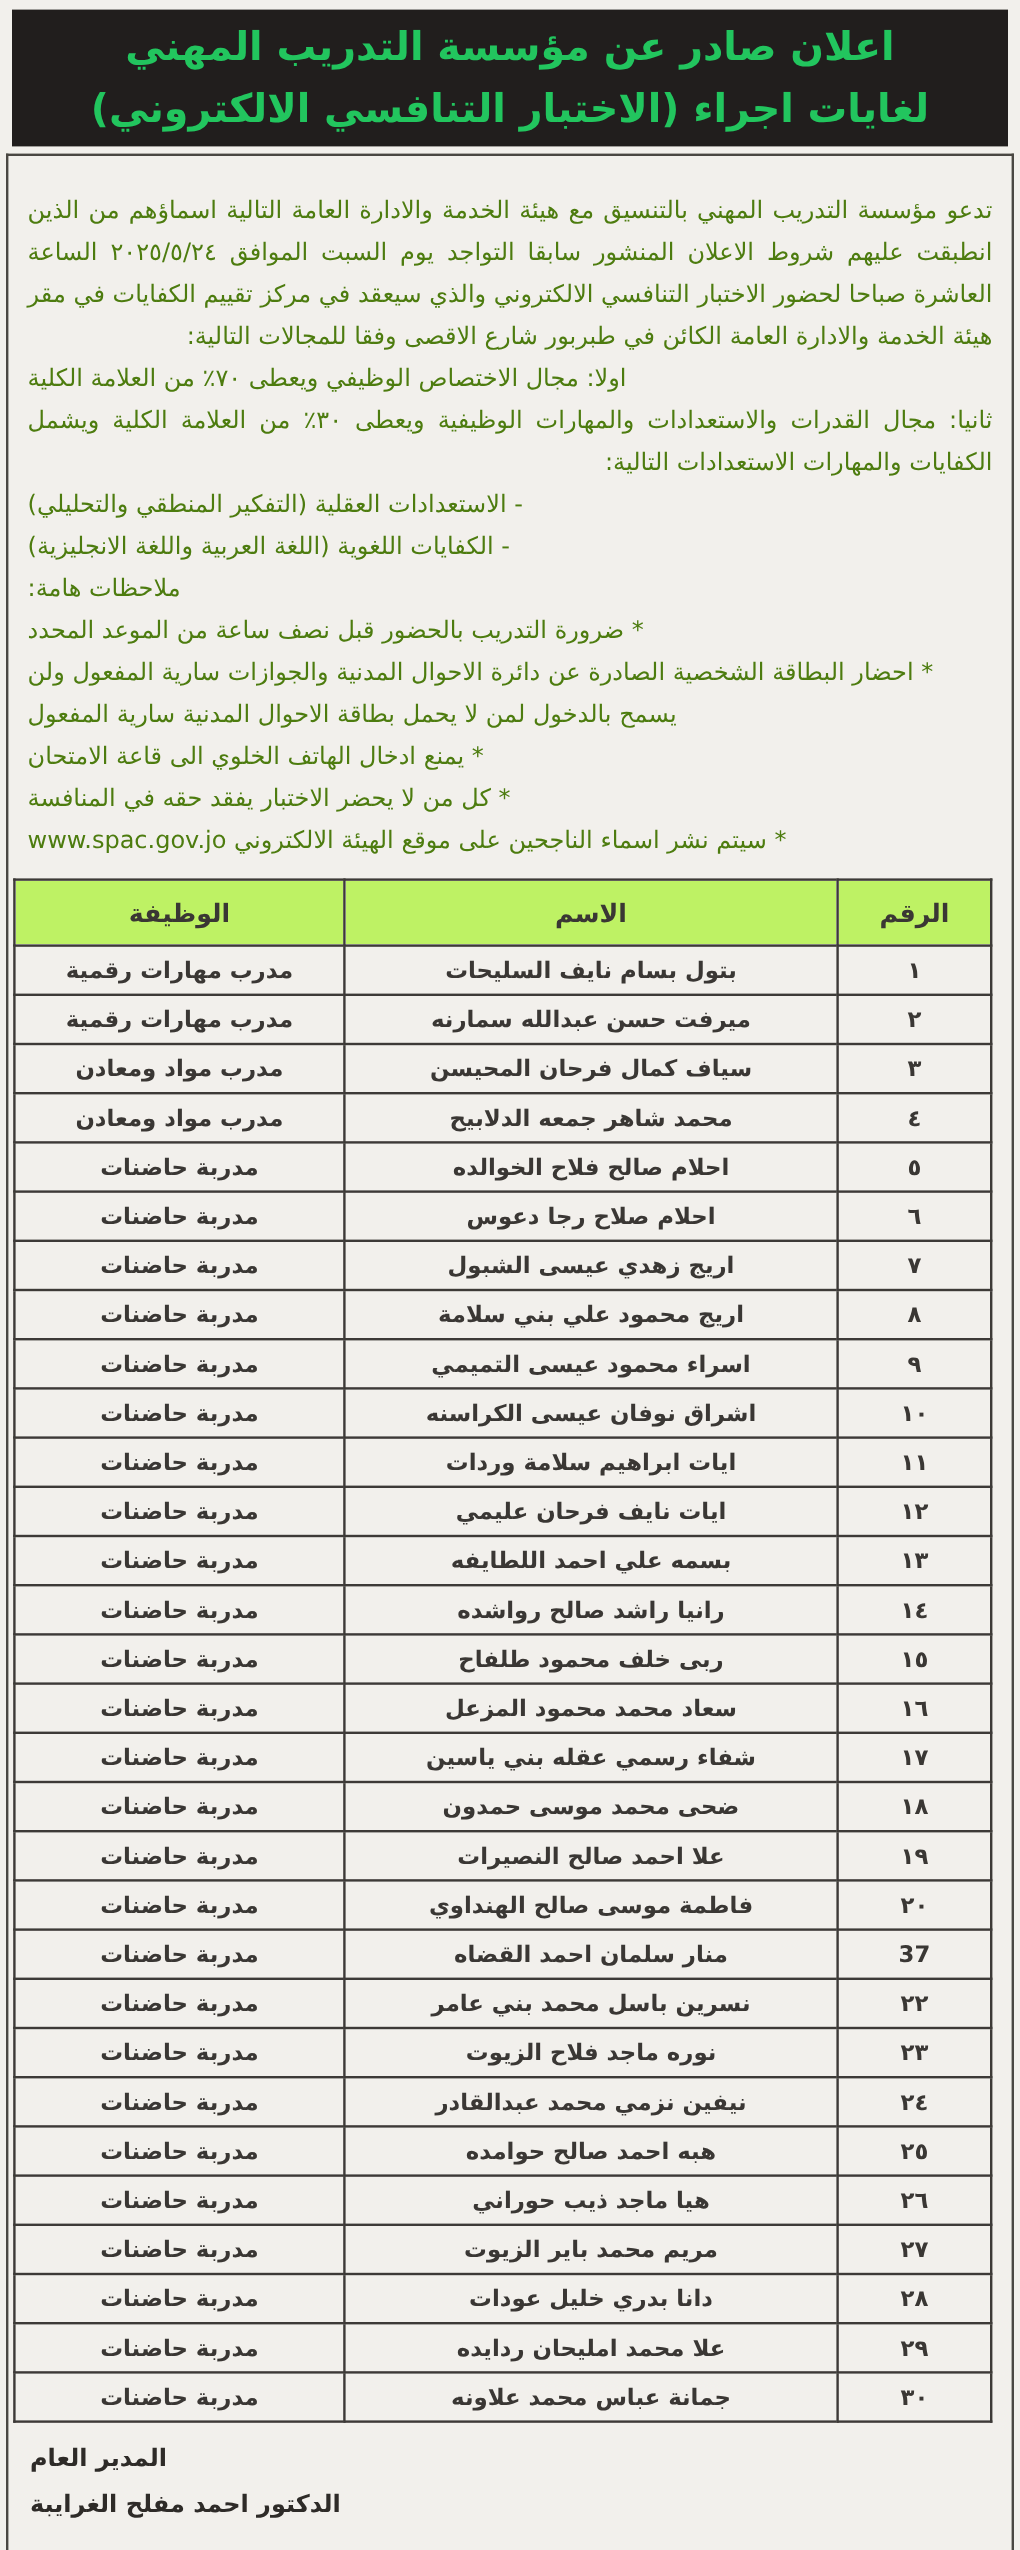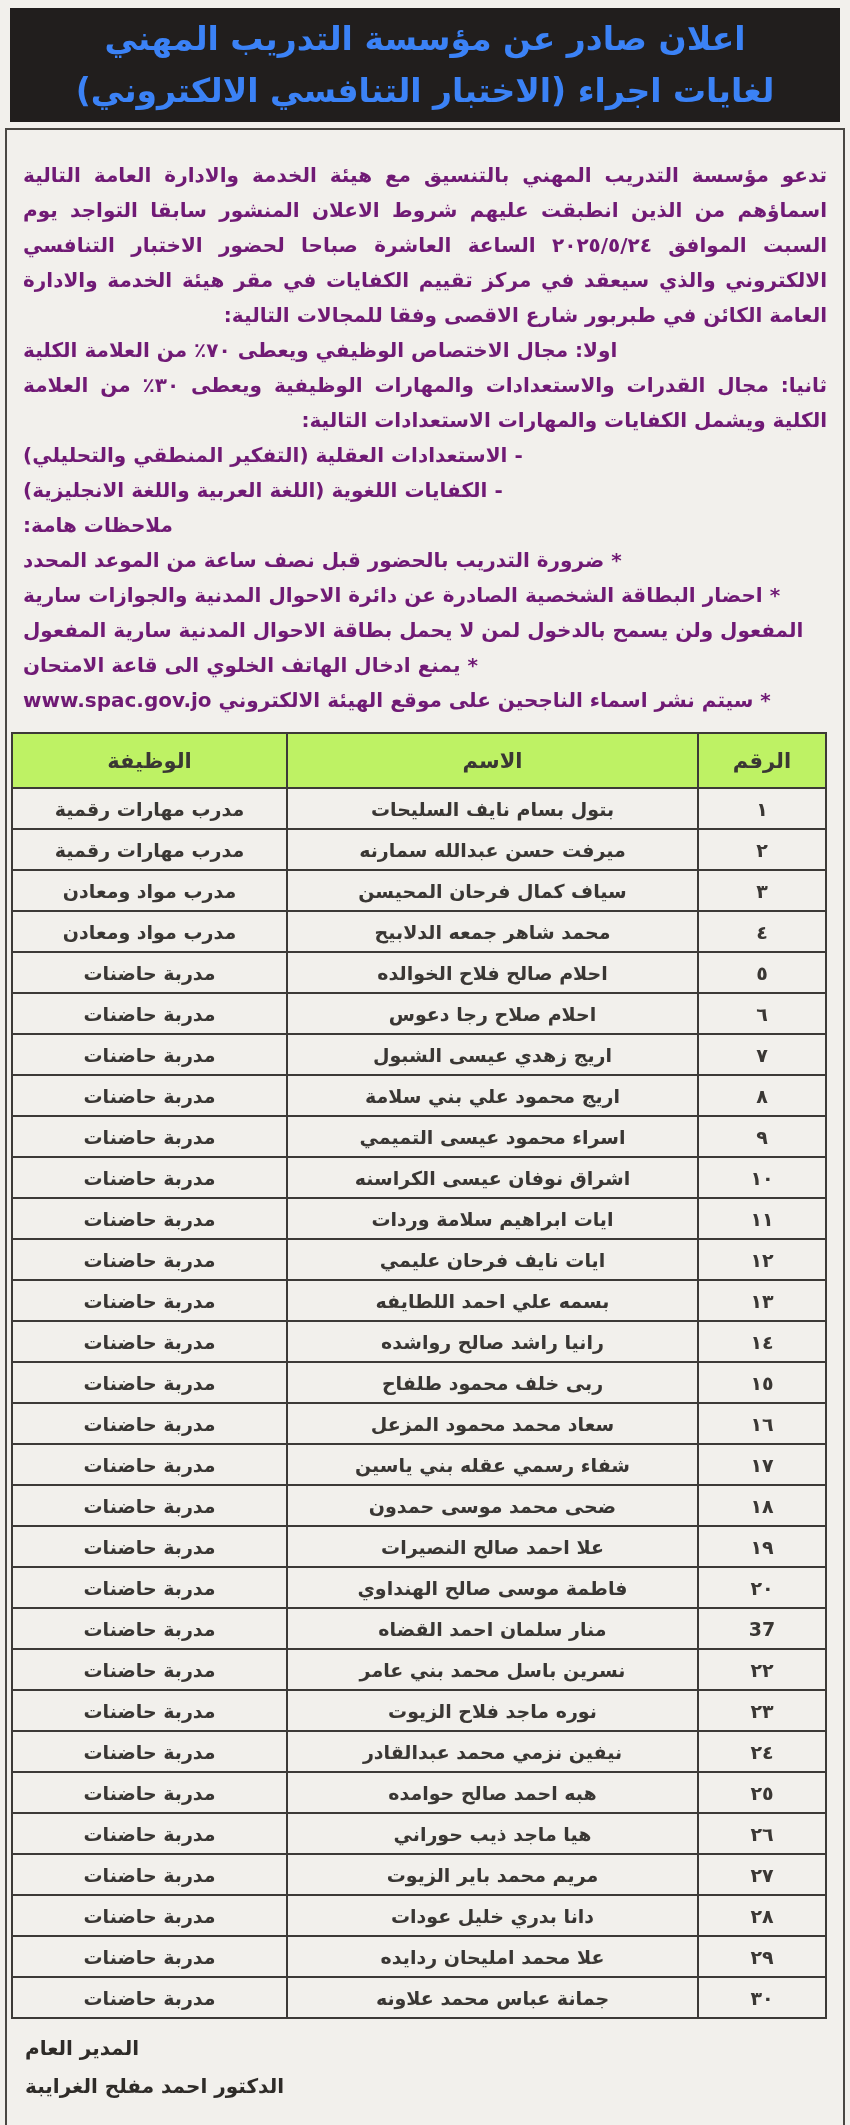--- a/index.html
+++ b/index.html
@@ -13,32 +13,32 @@
   }
   .page{position:absolute;inset:0;}
   
   .title-banner{
     position:absolute;left:10px;top:8px;width:830px;height:114px;
     background:#211e1d;
     display:flex;flex-direction:column;justify-content:center;align-items:center;
     gap:4px;
   }
   .title-banner .tline{
-    color:#3b82f6;font-weight:700;font-size:33px;line-height:48px;
+    color:#22c55e;font-weight:700;font-size:33px;line-height:48px;
     white-space:nowrap;direction:rtl;
   }
   
   .outer-box{
     position:absolute;left:5px;top:128px;width:840px;height:1997px;
     border:2px solid #4a4743;border-bottom:none;
     box-sizing:border-box;
     direction:rtl;
     padding:28px 16px 0 16px;
   }
-  .bodytext{font-size:20px;font-weight:700;line-height:35px;color:#701a75;}
+  .bodytext{font-size:20px;font-weight:400;line-height:35px;color:#4d7c0f;}
   .bodytext p{margin:0;text-align:justify;}
   .bodytext .line{text-align:left;}
   
   .roster{
     width:808px;margin:14px auto 0 auto;
     border-collapse:collapse;table-layout:fixed;
     direction:rtl;
   }
   .roster th,.roster td{
     border:2px solid #3d3a37;
@@ -76,20 +76,21 @@
       <p>ثانيا: مجال القدرات والاستعدادات والمهارات الوظيفية ويعطى ٣٠٪ من العلامة الكلية ويشمل الكفايات والمهارات الاستعدادات التالية:</p>
       <div id="bullets">
           <div class="line">- الاستعدادات العقلية (التفكير المنطقي والتحليلي)</div>
           <div class="line">- الكفايات اللغوية (اللغة العربية واللغة الانجليزية)</div>
         </div>
       <div class="line">ملاحظات هامة:</div>
       <div id="notes">
           <div class="line">* ضرورة التدريب بالحضور قبل نصف ساعة من الموعد المحدد</div>
           <div class="line">* احضار البطاقة الشخصية الصادرة عن دائرة الاحوال المدنية والجوازات سارية المفعول ولن يسمح بالدخول لمن لا يحمل بطاقة الاحوال المدنية سارية المفعول</div>
           <div class="line">* يمنع ادخال الهاتف الخلوي الى قاعة الامتحان</div>
+          <div class="line">* كل من لا يحضر الاختبار يفقد حقه في المنافسة</div>
           <div class="line">* سيتم نشر اسماء الناجحين على موقع الهيئة الالكتروني www.spac.gov.jo</div>
         </div>
     </div>
 
     <table class="roster">
       <thead>
         <tr>
           <th class="col-num">الرقم</th>
           <th class="col-name">الاسم</th>
           <th class="col-job">الوظيفة</th>

